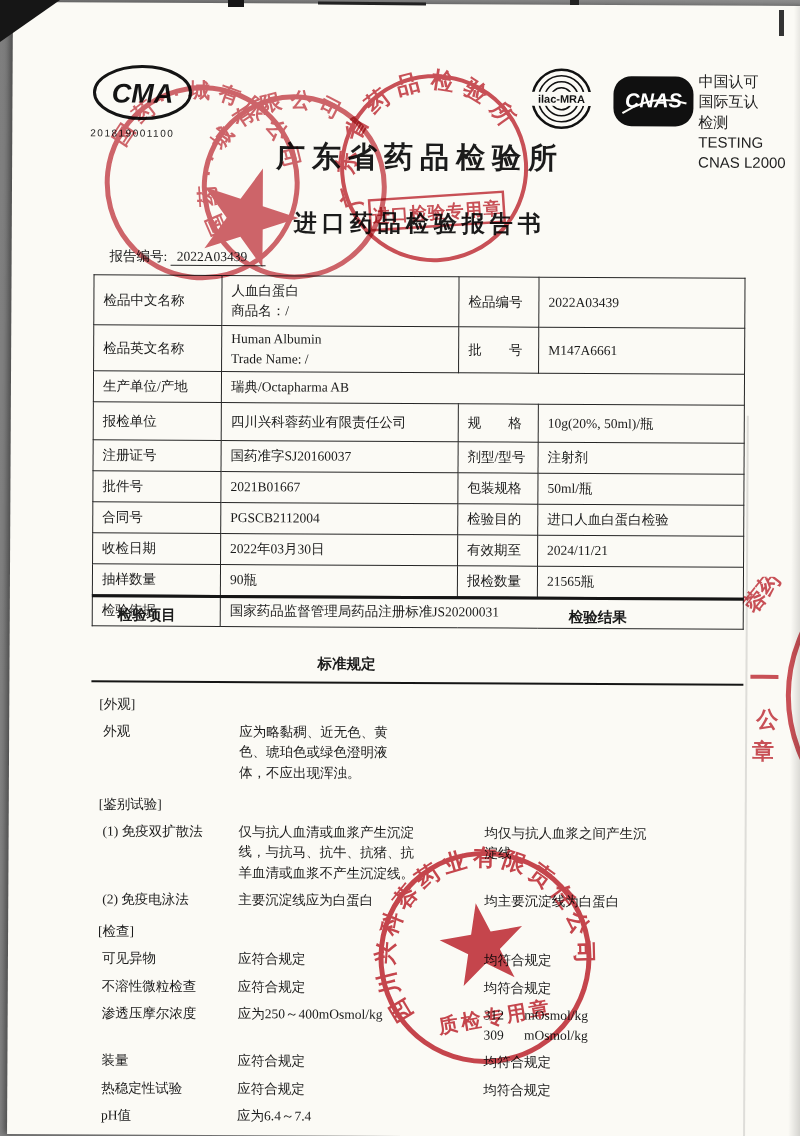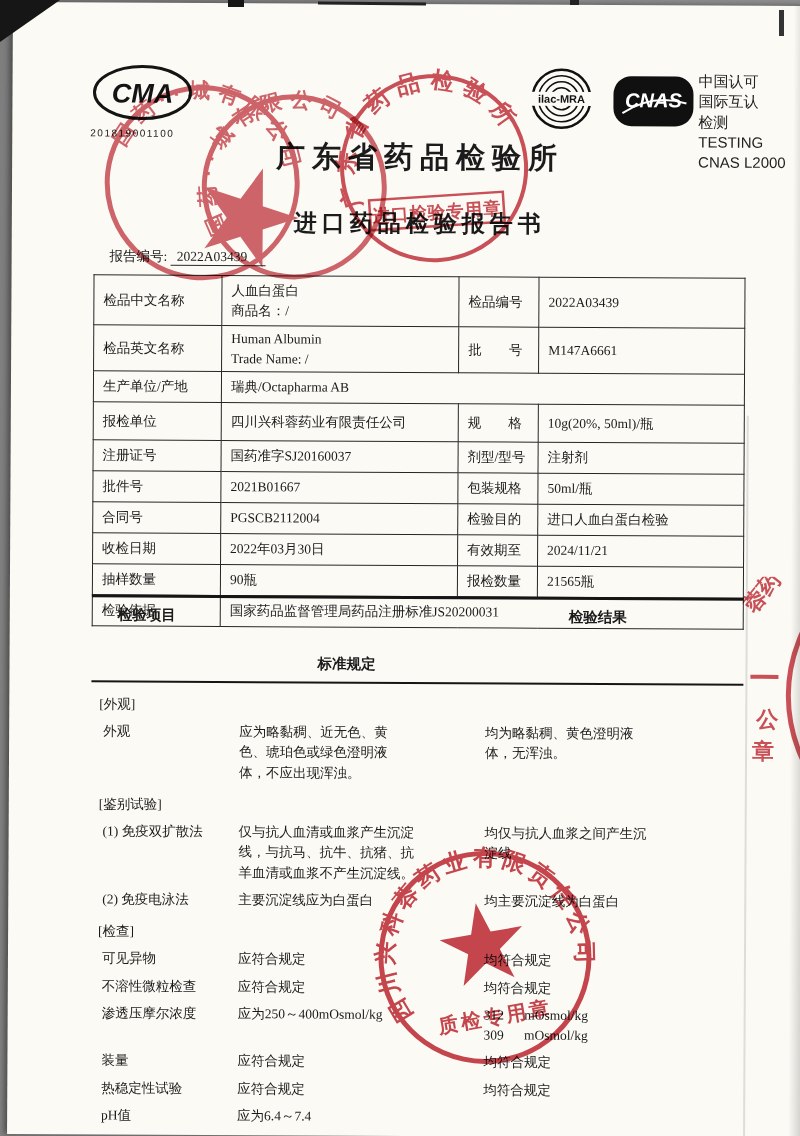--- a/index.html
+++ b/index.html
@@ -204,22 +204,20 @@
       <span class="h-std">标准规定</span>
       <span class="h-res">检验结果</span>
     </div>
 
     <div class="sec">[外观]</div>
     <div class="res-row">
       <div class="c-item">外观</div>
       <div class="c-std">应为略黏稠、近无色、黄
 色、琥珀色或绿色澄明液
 体，不应出现浑浊。</div>
-      <div class="c-res">均为略黏稠、黄色澄明液
-体，无浑浊。</div>
     </div>
 
     <div class="sec">[鉴别试验]</div>
     <div class="res-row">
       <div class="c-item">(1) 免疫双扩散法</div>
       <div class="c-std">仅与抗人血清或血浆产生沉淀
 线，与抗马、抗牛、抗猪、抗
 羊血清或血浆不产生沉淀线。</div>
       <div class="c-res">均仅与抗人血浆之间产生沉
 淀线</div>

